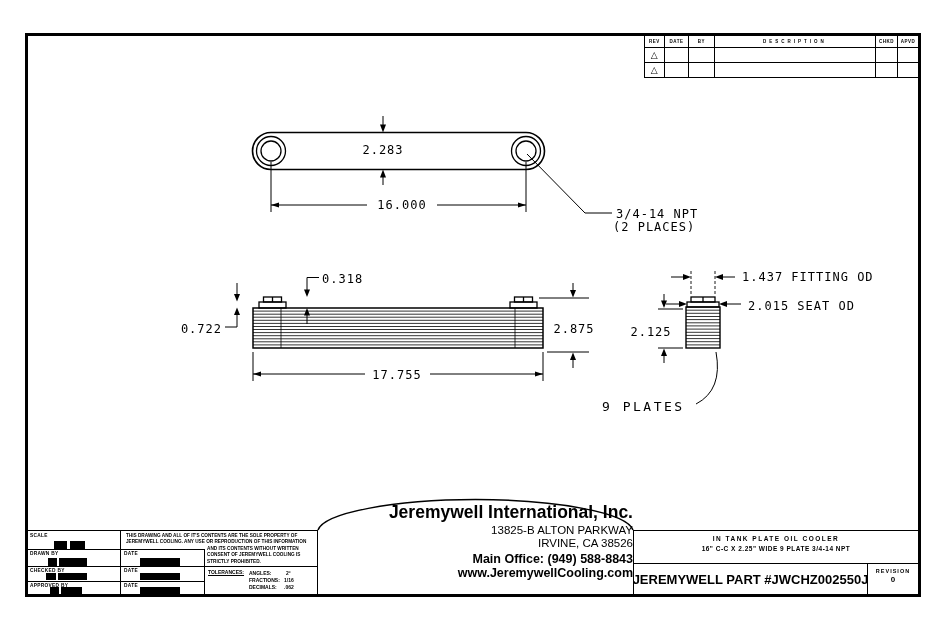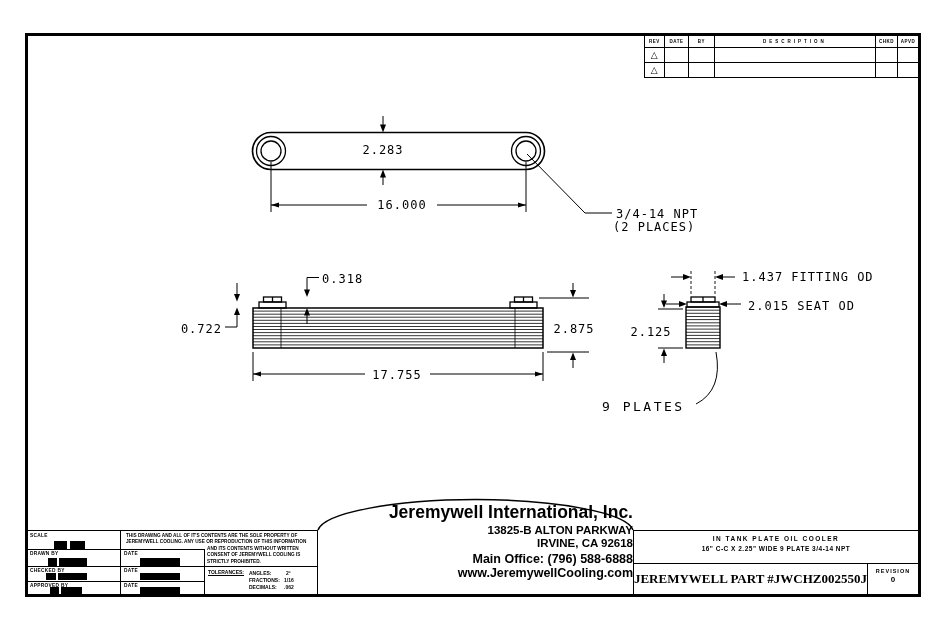--- a/index.html
+++ b/index.html
@@ -29,32 +29,32 @@
   .tlabel { position:absolute; font-size:4.8px; font-weight:bold; letter-spacing:.3px; white-space:nowrap; }
   .bar { position:absolute; background:#000; }
   .notice { position:absolute; font-size:4.7px; font-weight:bold; line-height:6.3px; }
   .tol-label { position:absolute; font-size:5px; font-weight:bold; text-decoration:underline; }
   .tol-name { position:absolute; font-size:5px; font-weight:bold; }
   .tol-val { position:absolute; font-size:5px; font-weight:bold; }
 
   
   .tb-company { position:absolute; left:318px; top:495px; width:315px; height:99px; text-align:right; z-index:6; }
   .co-name { font-size:17.5px; font-weight:bold; margin-top:7px; }
-  .co-addr { font-size:11.5px; font-weight:bold; margin-top:1px; }
+  .co-addr { font-size:11.5px; font-weight:normal; margin-top:1px; }
   .co-phone { font-size:12.5px; font-weight:bold; margin-top:3px; }
   .co-web { font-size:12.5px; font-weight:bold; margin-top:0; }
 
   
   .tb-right { position:absolute; left:633px; top:530px; width:285px; height:64px; border-top:1px solid #000; border-left:1px solid #000; z-index:6; }
   .pr-desc { height:32px; text-align:center; padding-top:4px; }
   .pr-d1 { font-size:6.5px; font-weight:bold; letter-spacing:1.5px; }
   .pr-d2 { font-size:6.5px; font-weight:bold; letter-spacing:.5px; margin-top:3px; }
   .pr-bottom { display:flex; height:31px; border-top:1px solid #000; }
   .pr-part { width:234px; border-right:1px solid #000; display:flex; align-items:center; justify-content:center;
-             font-size:13px; font-weight:bold; white-space:nowrap;font-family:Liberation Serif, serif; }
+             font-size:13px; font-weight:bold; white-space:nowrap; }
   .pr-rev { flex:1; text-align:center; padding-top:4px; }
   .pr-rev-label { font-size:5.5px; font-weight:bold; letter-spacing:1px; }
   .pr-rev-val { font-size:8px; font-weight:bold; margin-top:1px; }
 </style>
 </head>
 <body>
 
 <div class="sheet">
 
   <div class="frame"></div>
@@ -267,22 +267,22 @@
     <div class="tol-val" style="left:258px;top:39px">2°</div>
     <div class="tol-name" style="left:221px;top:46px">FRACTIONS:</div>
     <div class="tol-val" style="left:256px;top:46px">1/16</div>
     <div class="tol-name" style="left:221px;top:53px">DECIMALS:</div>
     <div class="tol-val" style="left:256px;top:53px">.062</div>
   </div>
 
   <div class="tb-company">
     <div class="co-name">Jeremywell International, Inc.</div>
     <div class="co-addr">13825-B ALTON PARKWAY</div>
-    <div class="co-addr">IRVINE, CA 92618</div>
-    <div class="co-phone">Main Office: (796) 588-6888</div>
+    <div class="co-addr">IRVINE, CA 38526</div>
+    <div class="co-phone">Main Office: (949) 588-8843</div>
     <div class="co-web">www.JeremywellCooling.com</div>
   </div>
 
   <div class="tb-right">
     <div class="pr-desc">
       <div class="pr-d1">IN TANK PLATE OIL COOLER</div>
       <div class="pr-d2">16" C-C X 2.25" WIDE 9  PLATE 3/4-14 NPT</div>
     </div>
     <div class="pr-bottom">
       <div class="pr-part">JEREMYWELL PART #JWCHZ002550J</div>

